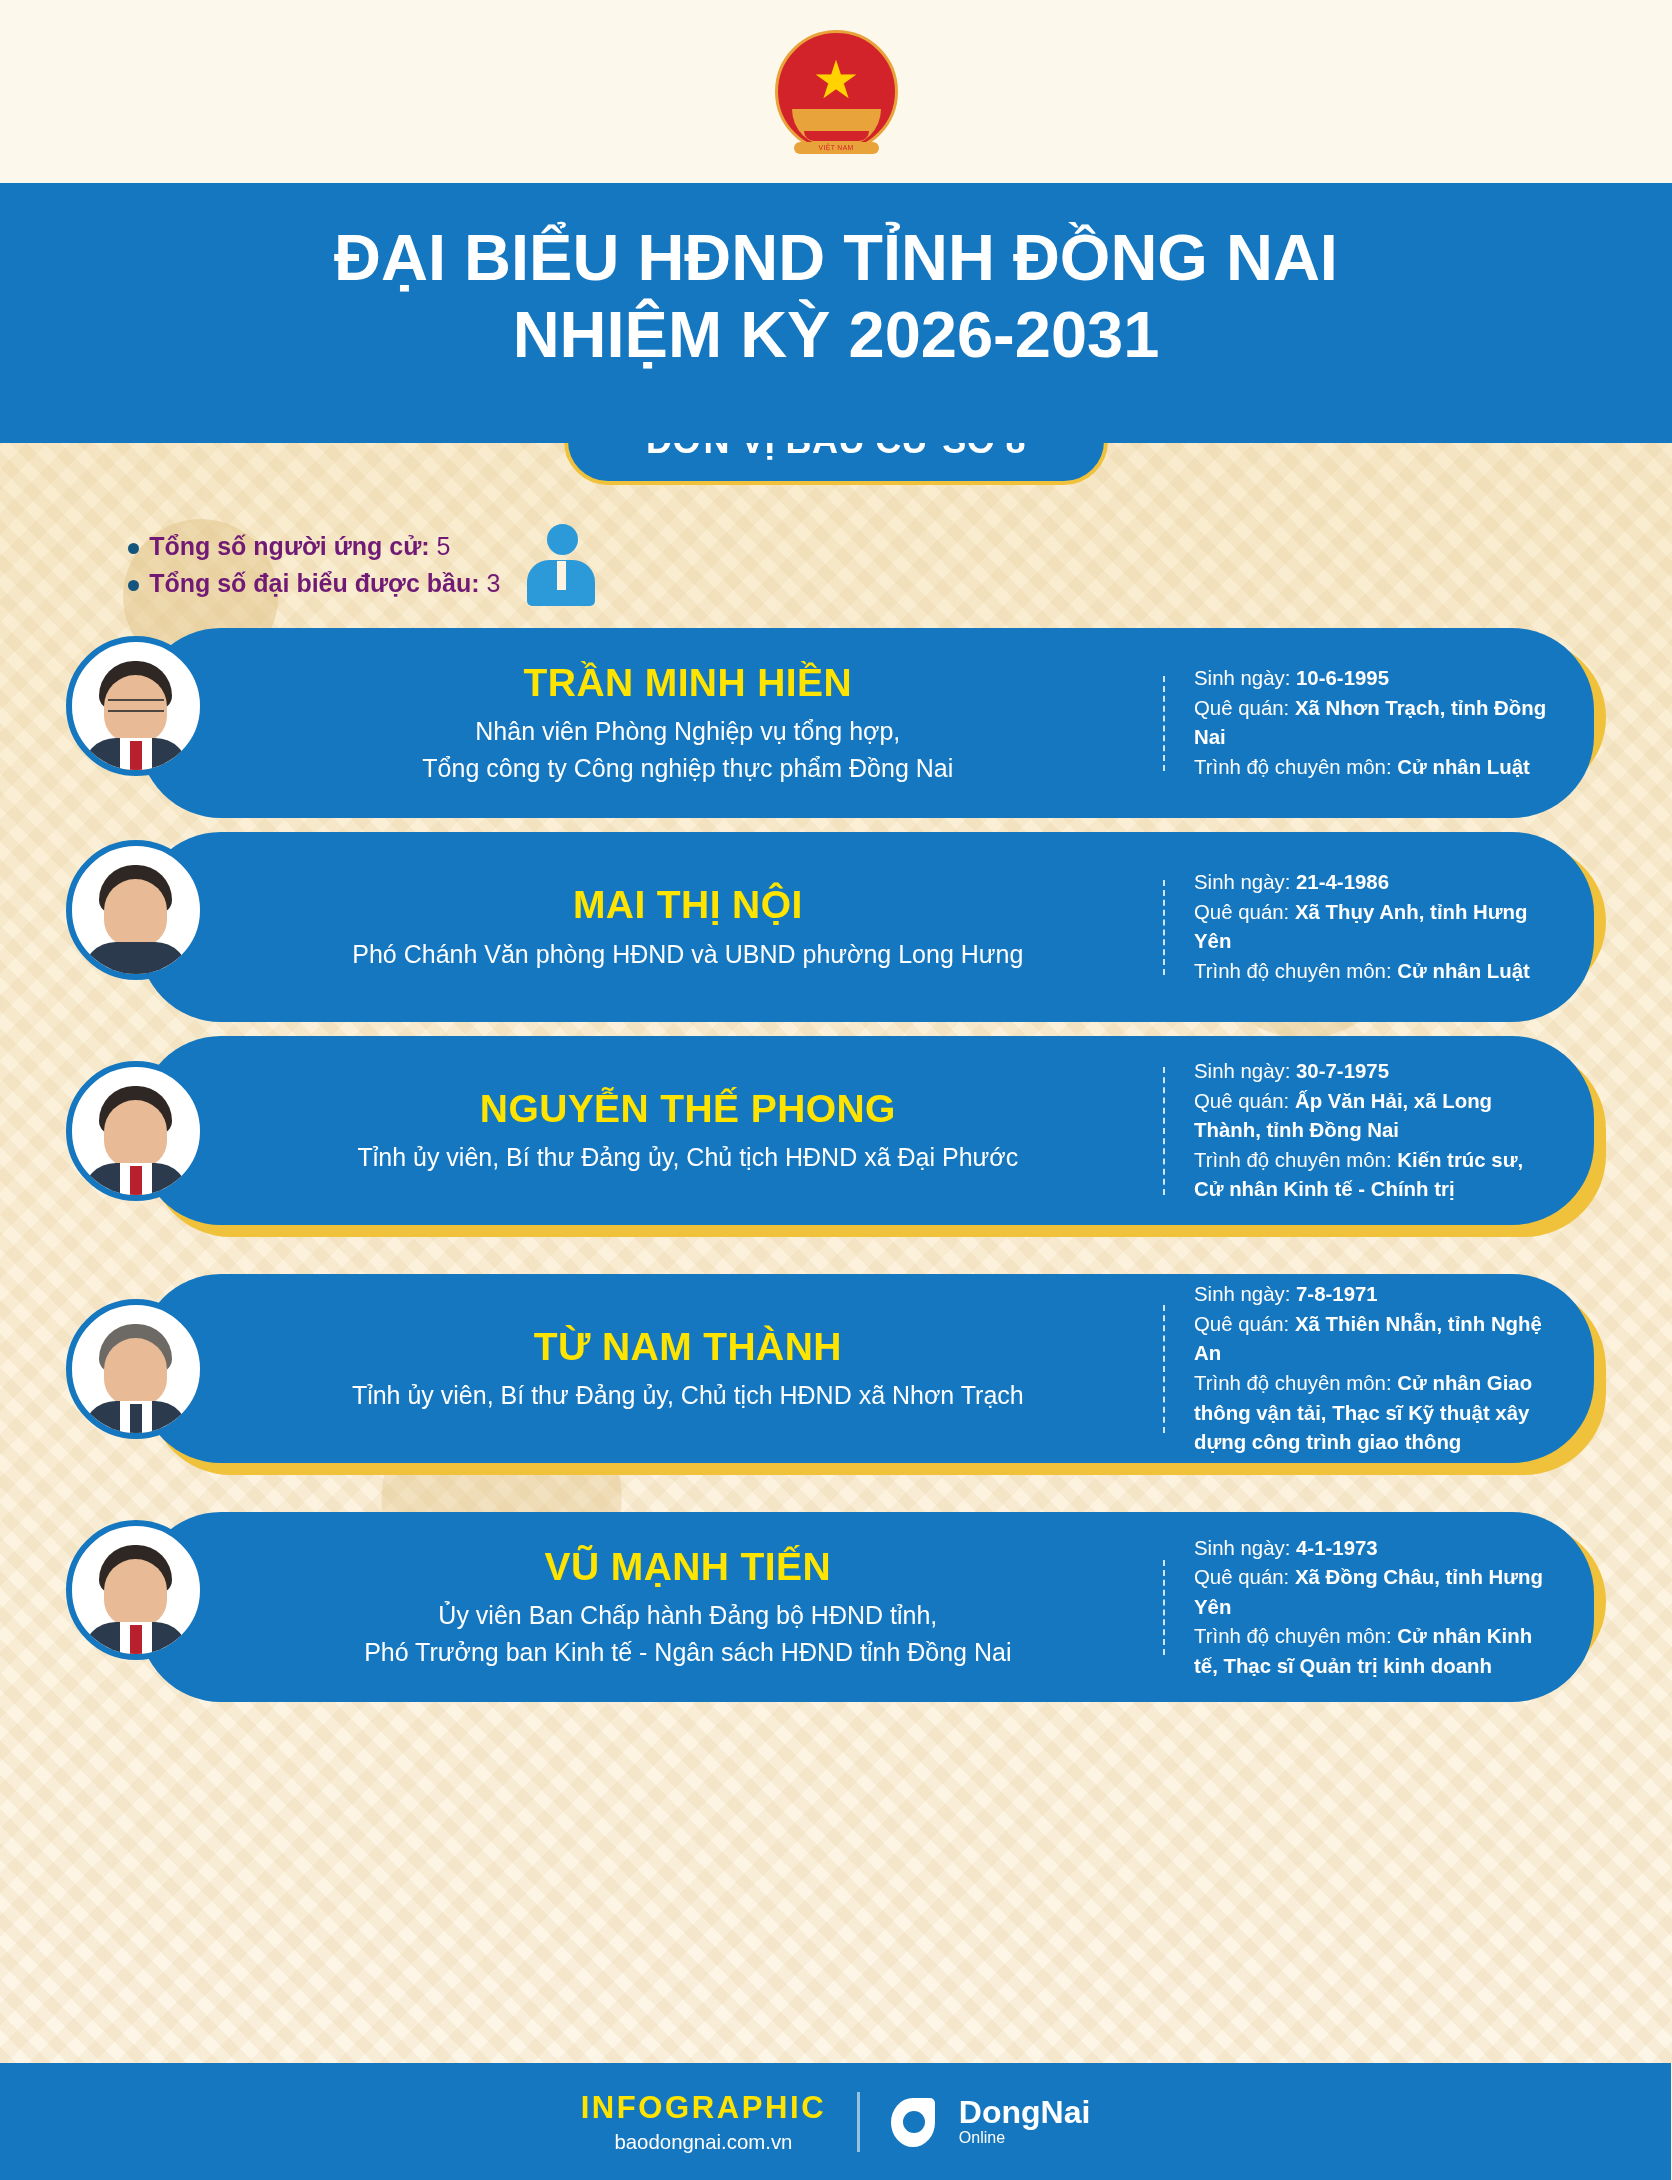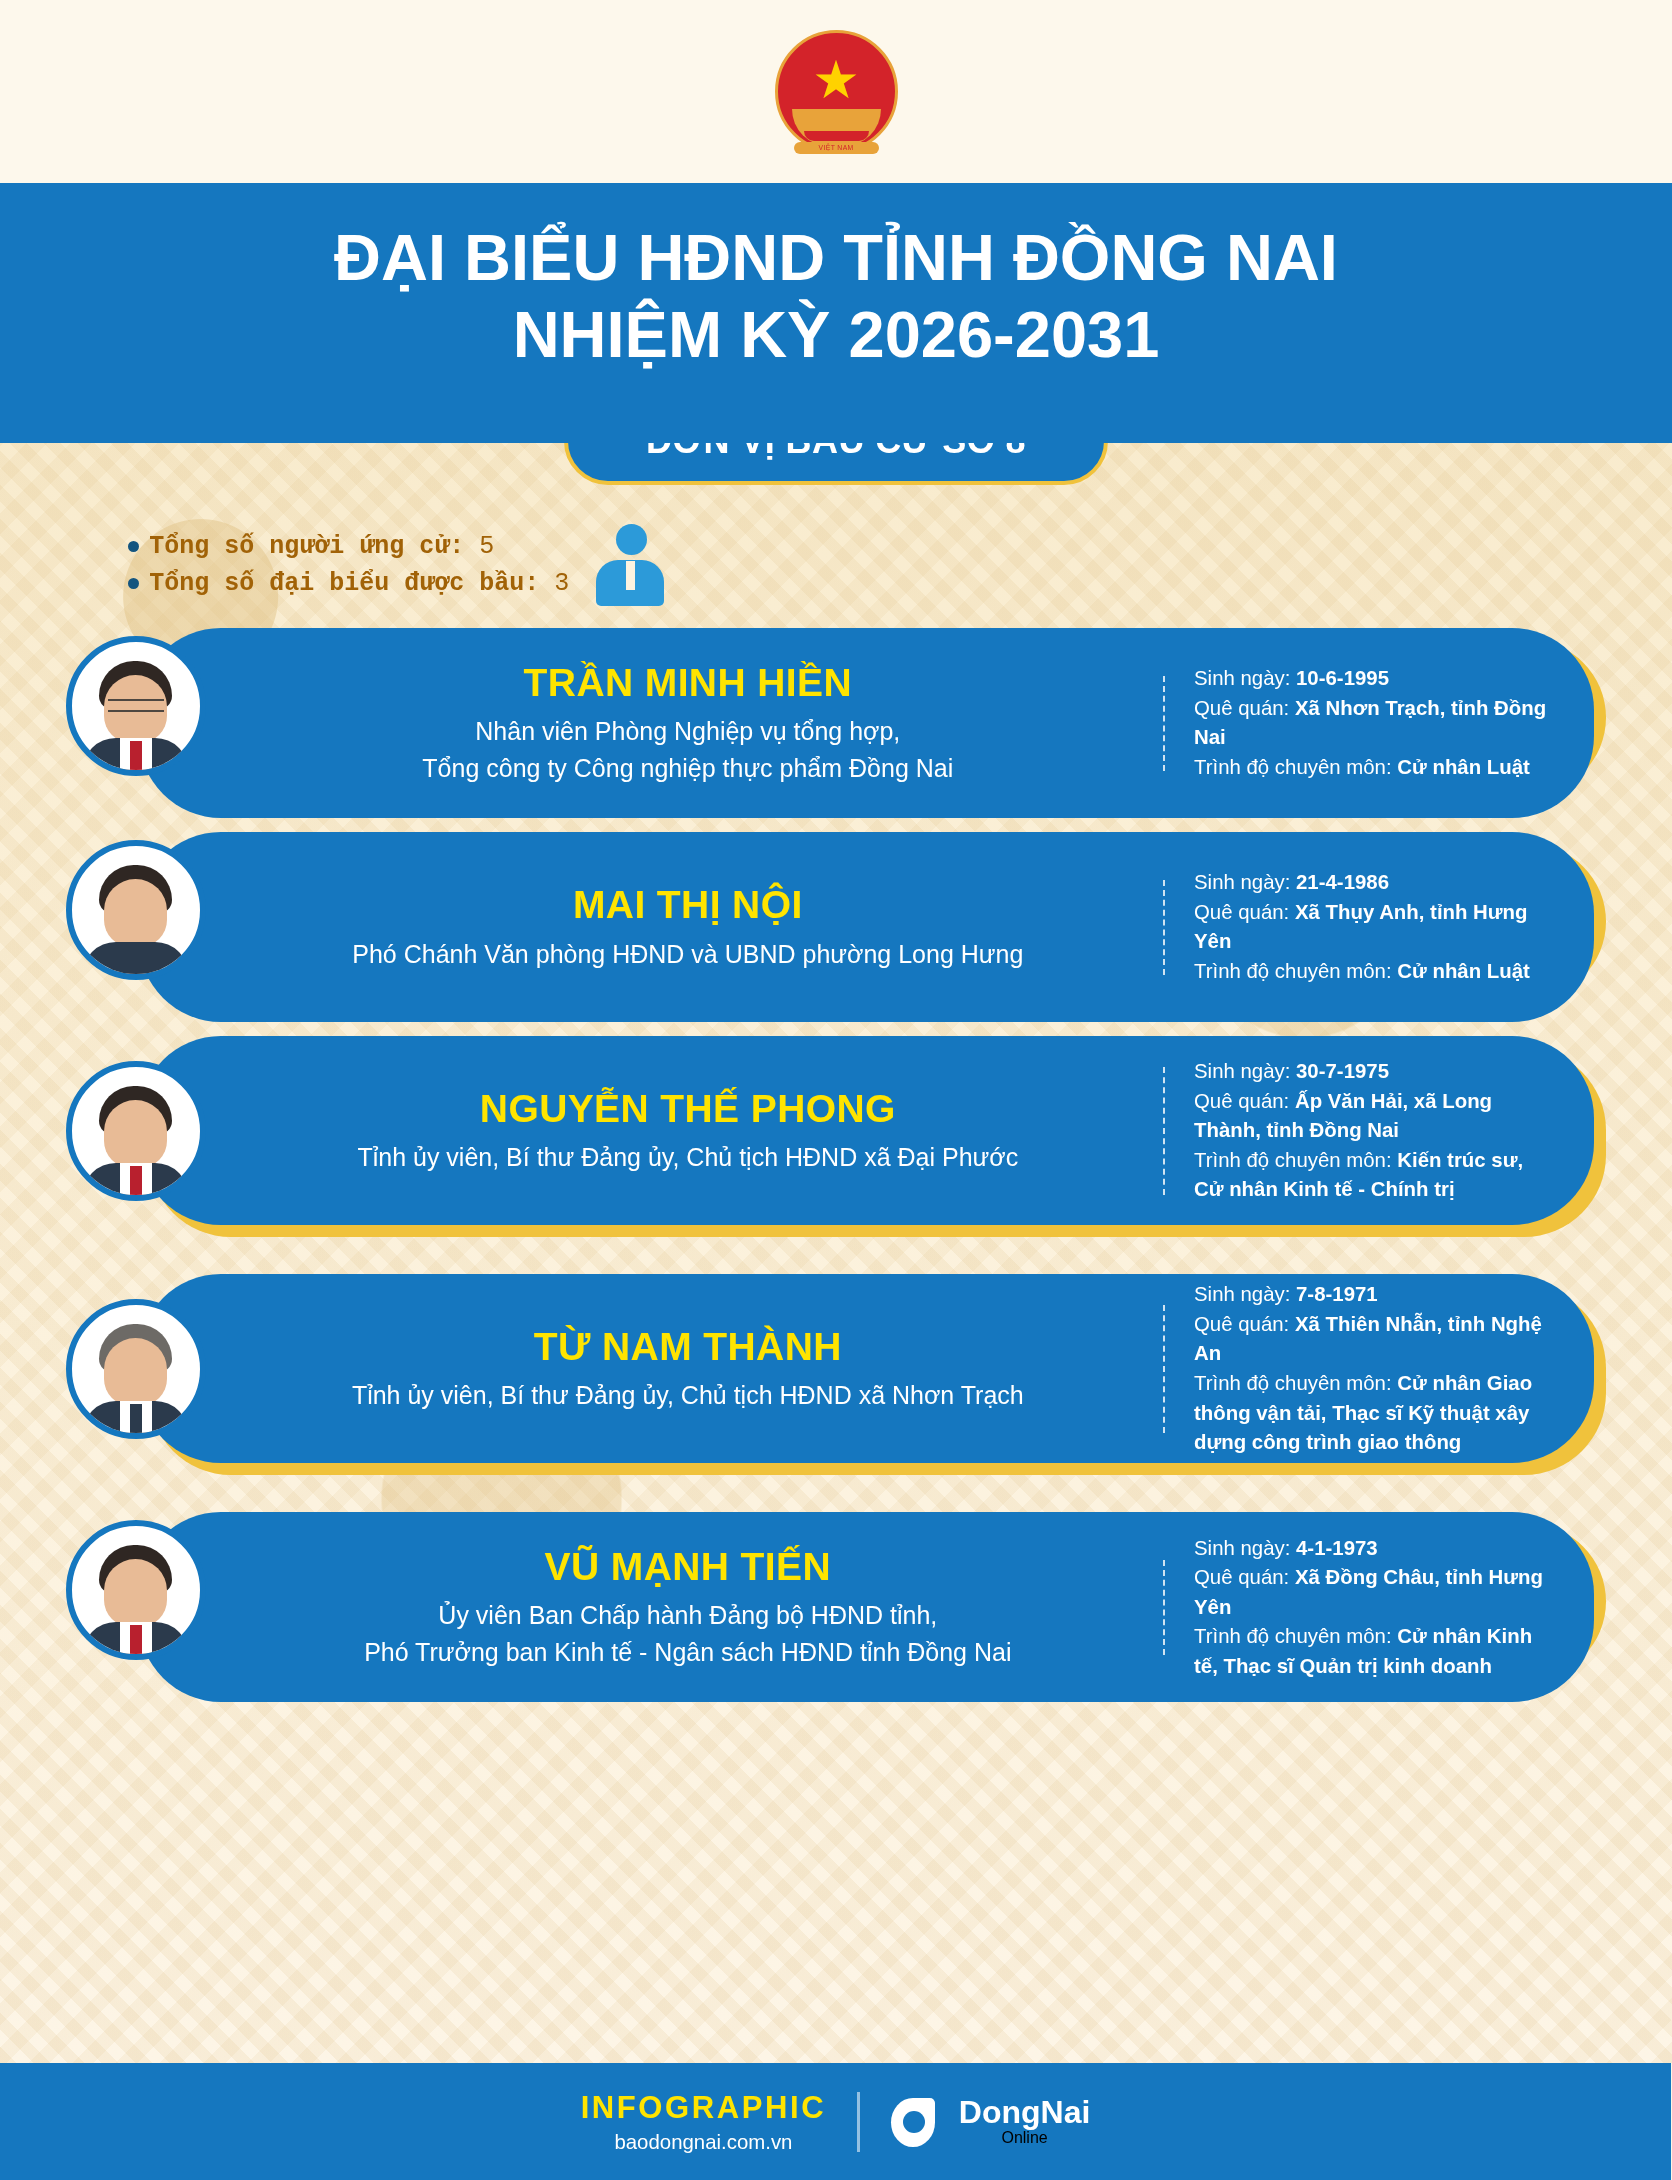--- a/index.html
+++ b/index.html
@@ -183,25 +183,24 @@
     font-size: 25px;
     line-height: 1.45;
   }
   .stats {
     display: flex;
     align-items: center;
     gap: 22px;
   }
   .stat-lines { text-align: left; }
   .stat-line {
-    color: #a16207;
+    color: #701a75;
     font-size: 25px;
     line-height: 1.5;
     white-space: nowrap;
-    font-family: Liberation Mono, monospace;
   }
   .stat-line b { font-weight: bold; }
   .dot {
     display: inline-block;
     width: 11px; height: 11px;
     border-radius: 50%;
     background: #14557f;
     margin-right: 10.2px;
     vertical-align: middle;
   }
@@ -398,23 +397,23 @@
     border-radius: 50%;
     background: #1577bf;
   }
   .logo-text-main {
     color: #ffffff;
     font-size: 32px;
     font-weight: bold;
     line-height: 1;
   }
   .logo-text-sub {
-    color: #000000;
+    color: #ffffff;
     font-size: 16px;
-    text-align: center;
+    text-align: left;
     line-height: 1.2;
   }
 </style>
 </head>
 <body>
 
 <div class="body-pattern"></div>
 
 <div class="content">
 

